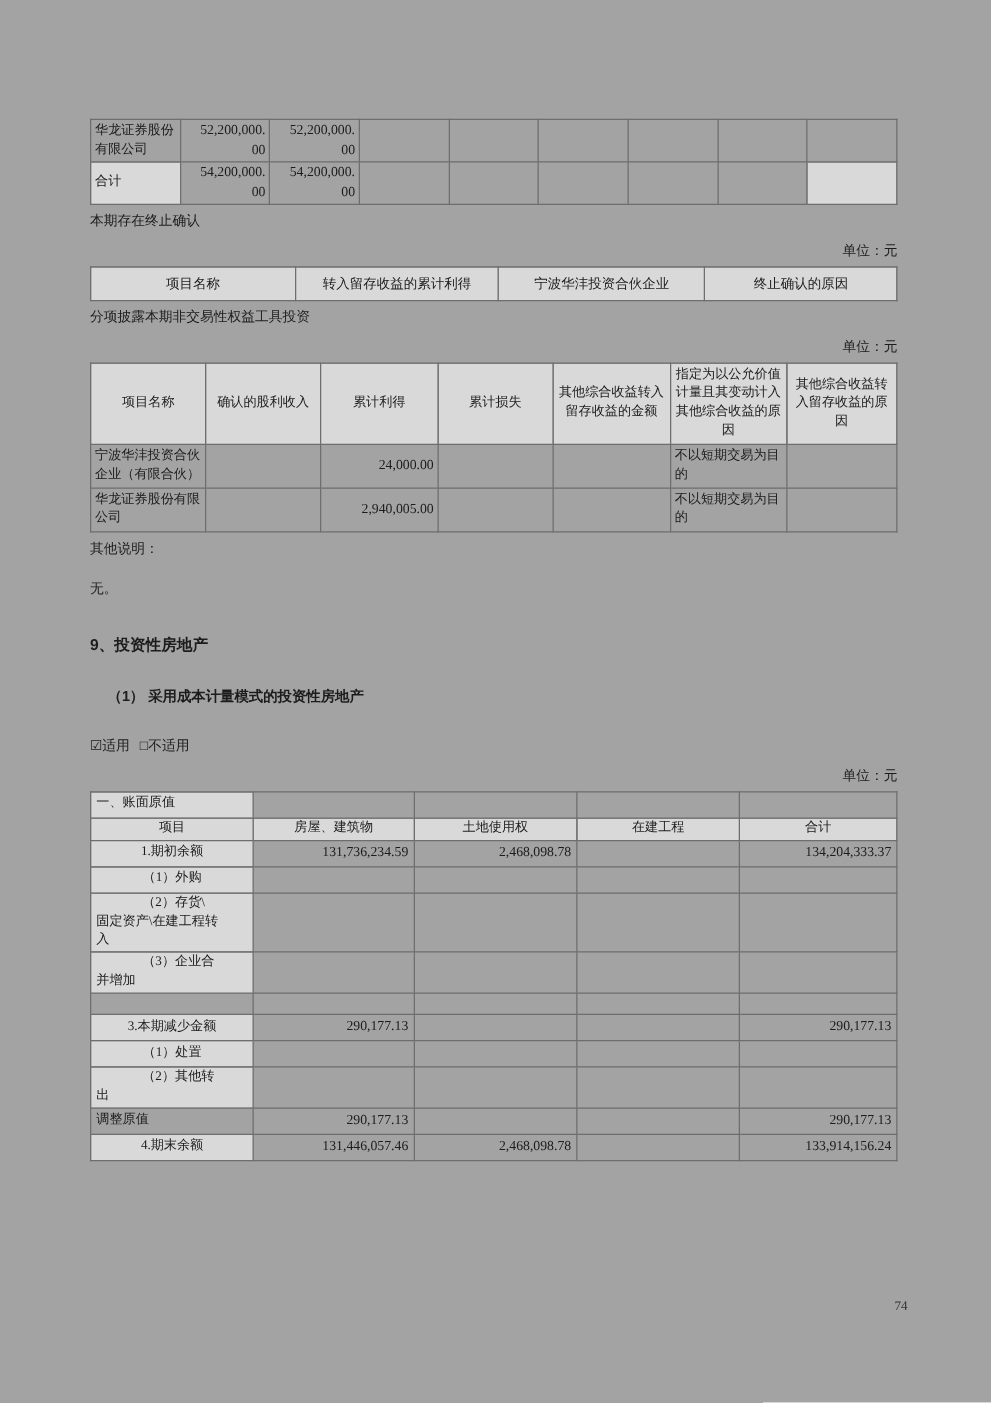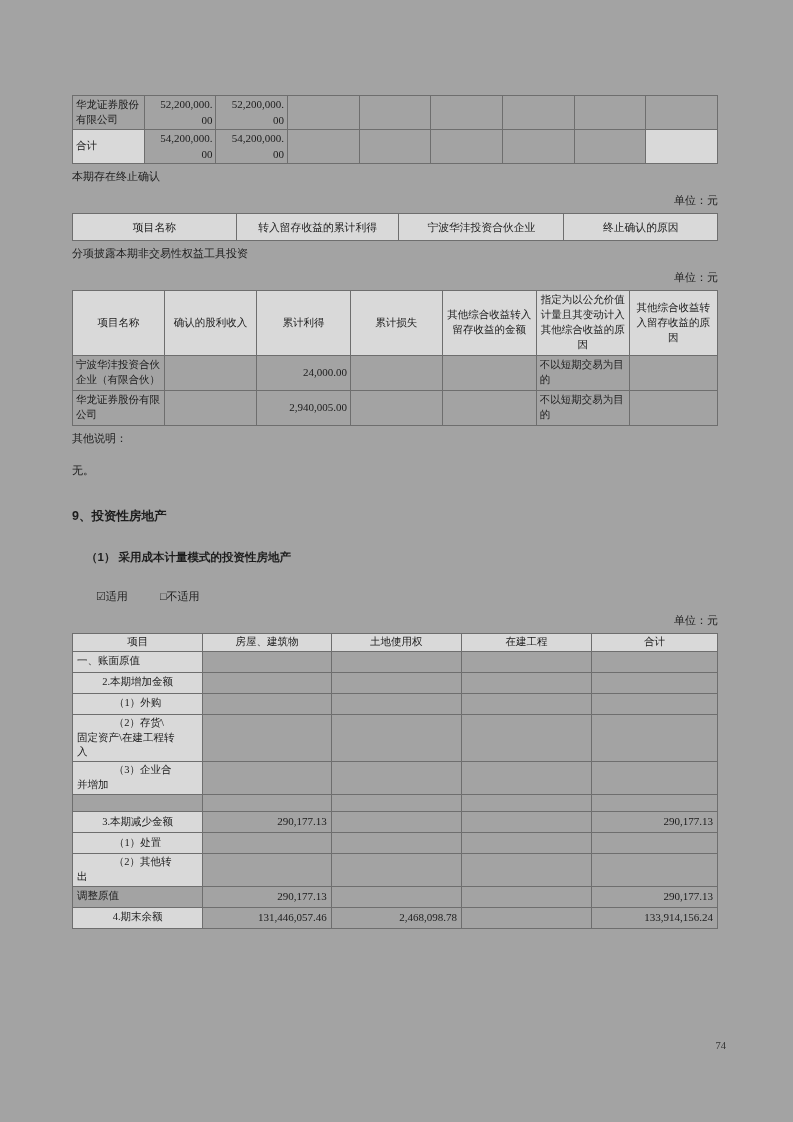--- a/index.html
+++ b/index.html
@@ -24,21 +24,21 @@
   .num { text-align: right; font-size: 11px; }
   .indent { text-align: left; white-space: pre-line; text-indent: 3.5em; }
   .wrapname { text-align: left; word-break: break-all; }
 
   .note { font-size: 11px; margin: 5px 0 0 0; }
   .unit { font-size: 11px; text-align: right; margin: 9px 2px 5px 0; }
   .gap-note { margin-top: 17px; }
   .h2 { font-size: 12.5px; font-weight: bold; margin: 30px 0 0 0; font-family: "Liberation Sans", "DejaVu Sans", sans-serif; }
   .h3 { font-size: 11.5px; font-weight: bold; margin: 25px 0 0 14px; font-family: Liberation Sans, sans-serif; }
   .checkline { font-size: 11px; margin: 24px 0 0 0; }
-  .checkline span { margin-right: 8px; margin-left: 24px; }
+  .checkline span { margin-right: 8px; }
 
   #t1 td { height: 26px; }
   #t2 th { height: 27px; font-size: 10.8px; }
   #t3 th, #t3 td { padding: 2px 3px; }
   #t4 td { height: 21px; padding: 1px 4px; }
   #t4 tr.blank td { height: 17px; }
 
   .footer-pagenum {
     position: absolute; top: 1040px; right: 67px;
     font-size: 10.5px; color: #333;
@@ -166,39 +166,39 @@
     <table id="t4">
       <colgroup>
         <col style="width:20.2%">
           <col style="width:19.9%">
           <col style="width:20.2%">
           <col style="width:20.2%">
           <col style="width:19.5%">
       </colgroup>
       <tbody>
           <tr>
+        <td class="left gray">一、账面原值</td>
+        <td></td>
+        <td></td>
+        <td></td>
+        <td></td>
+      </tr>
+      <tr>
         <th>项目</th>
         <th>房屋、建筑物</th>
         <th>土地使用权</th>
         <th>在建工程</th>
         <th>合计</th>
       </tr>
       <tr>
-        <td class="left gray">一、账面原值</td>
-        <td></td>
-        <td></td>
-        <td></td>
-        <td></td>
-      </tr>
-      <tr>
-        <td class="center gray">2.本期增加金额</td>
-        <td></td>
-        <td></td>
-        <td></td>
-        <td></td>
+        <td class="center gray">1.期初余额</td>
+        <td class="num">131,736,234.59</td>
+        <td class="num">2,468,098.78</td>
+        <td></td>
+        <td class="num">134,204,333.37</td>
       </tr>
       <tr>
         <td class="center gray">（1）外购</td>
         <td></td>
         <td></td>
         <td></td>
         <td></td>
       </tr>
       <tr>
         <td class="indent gray">（2）存货\

